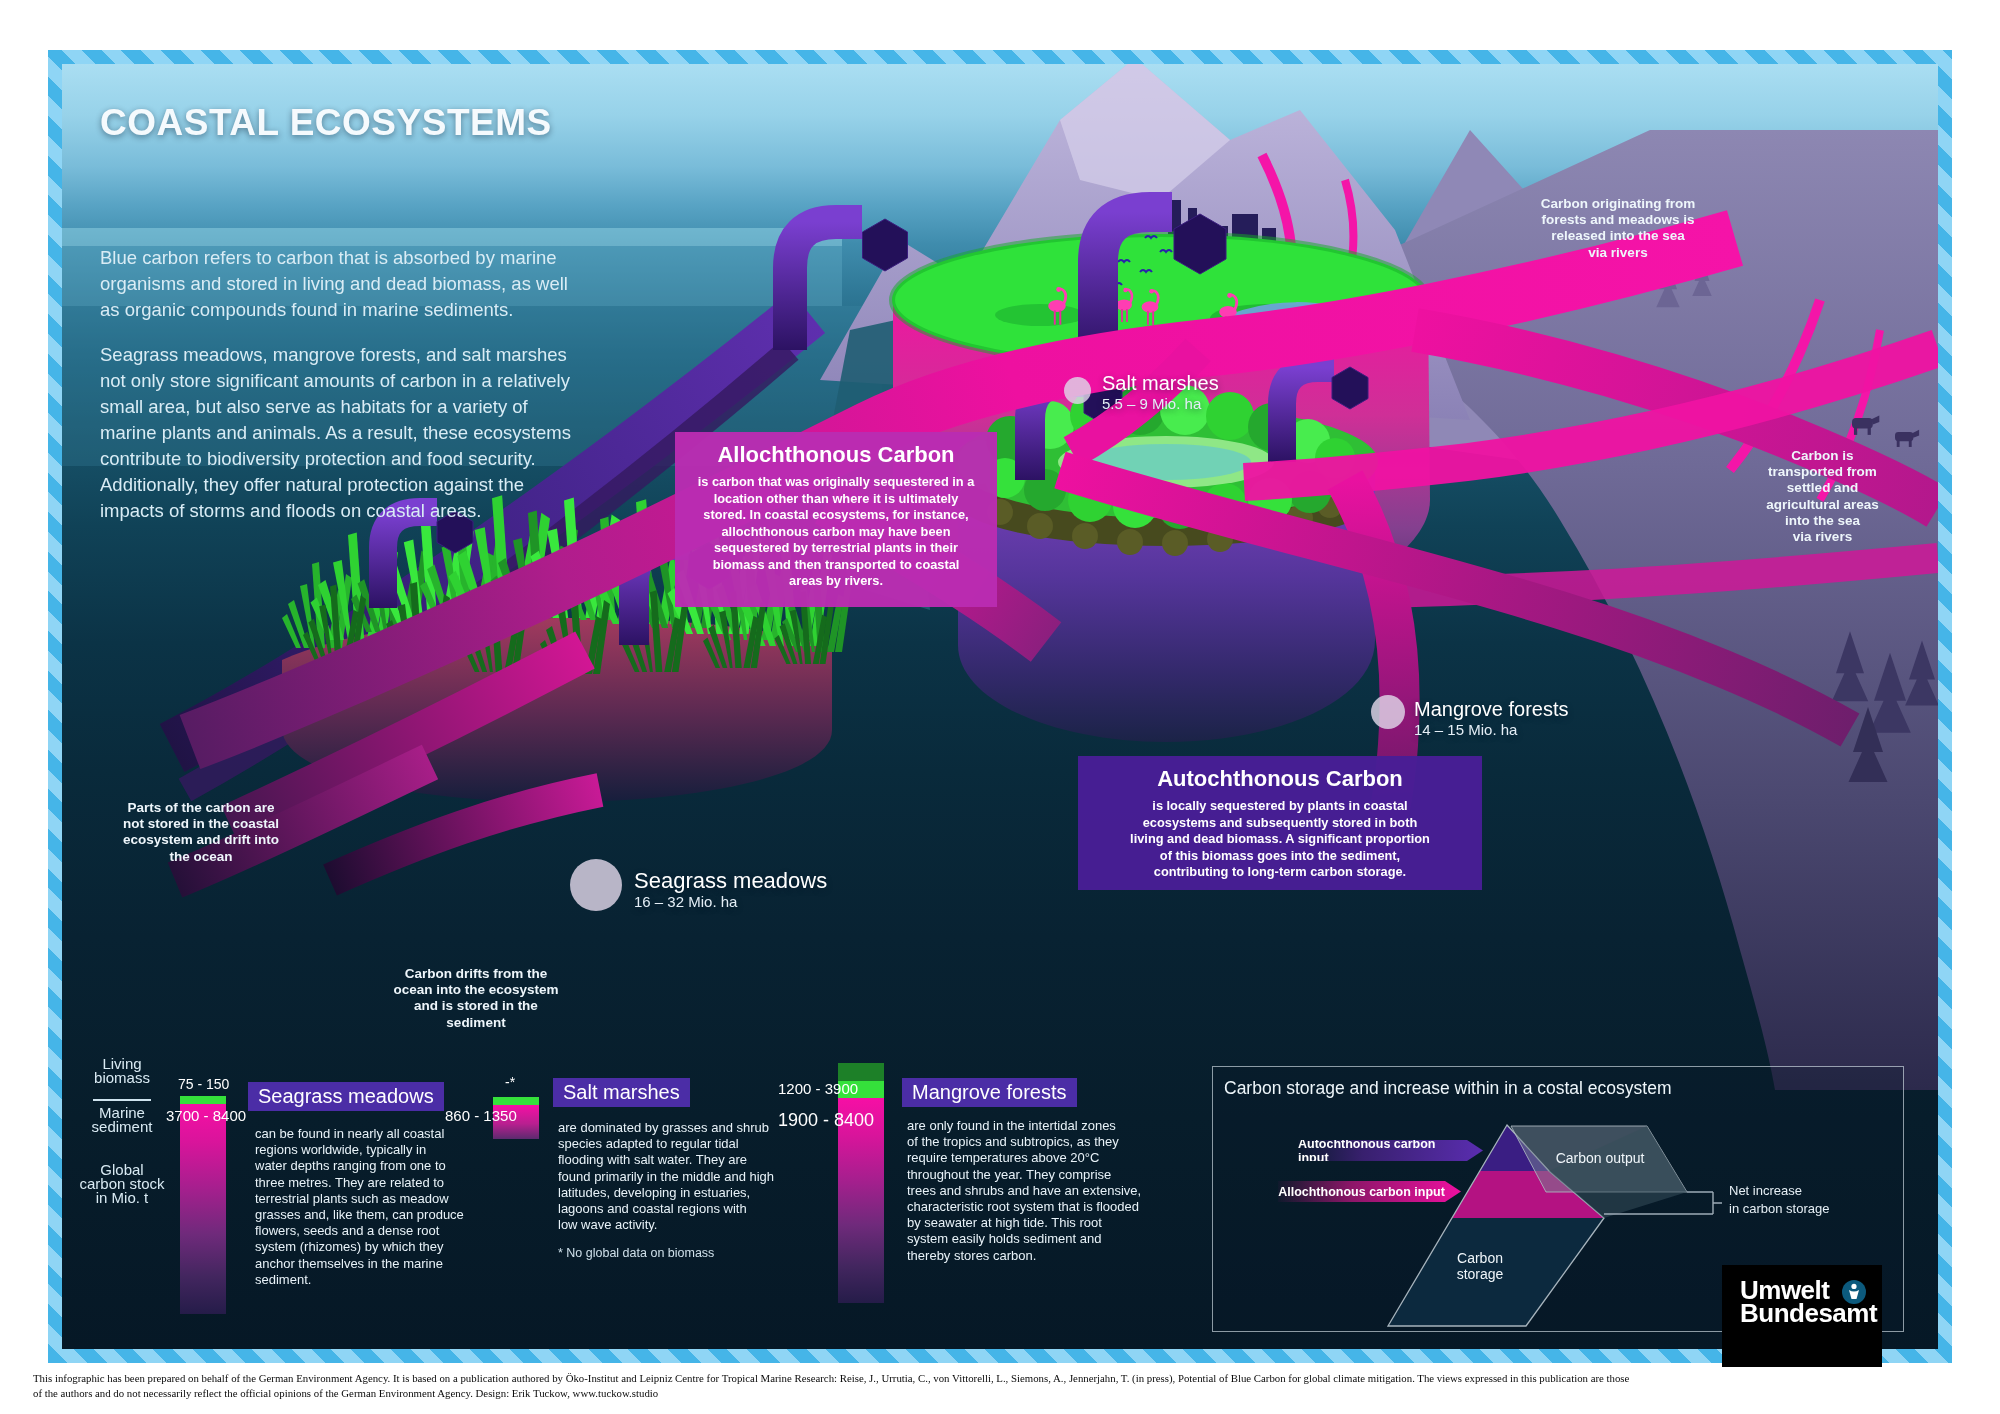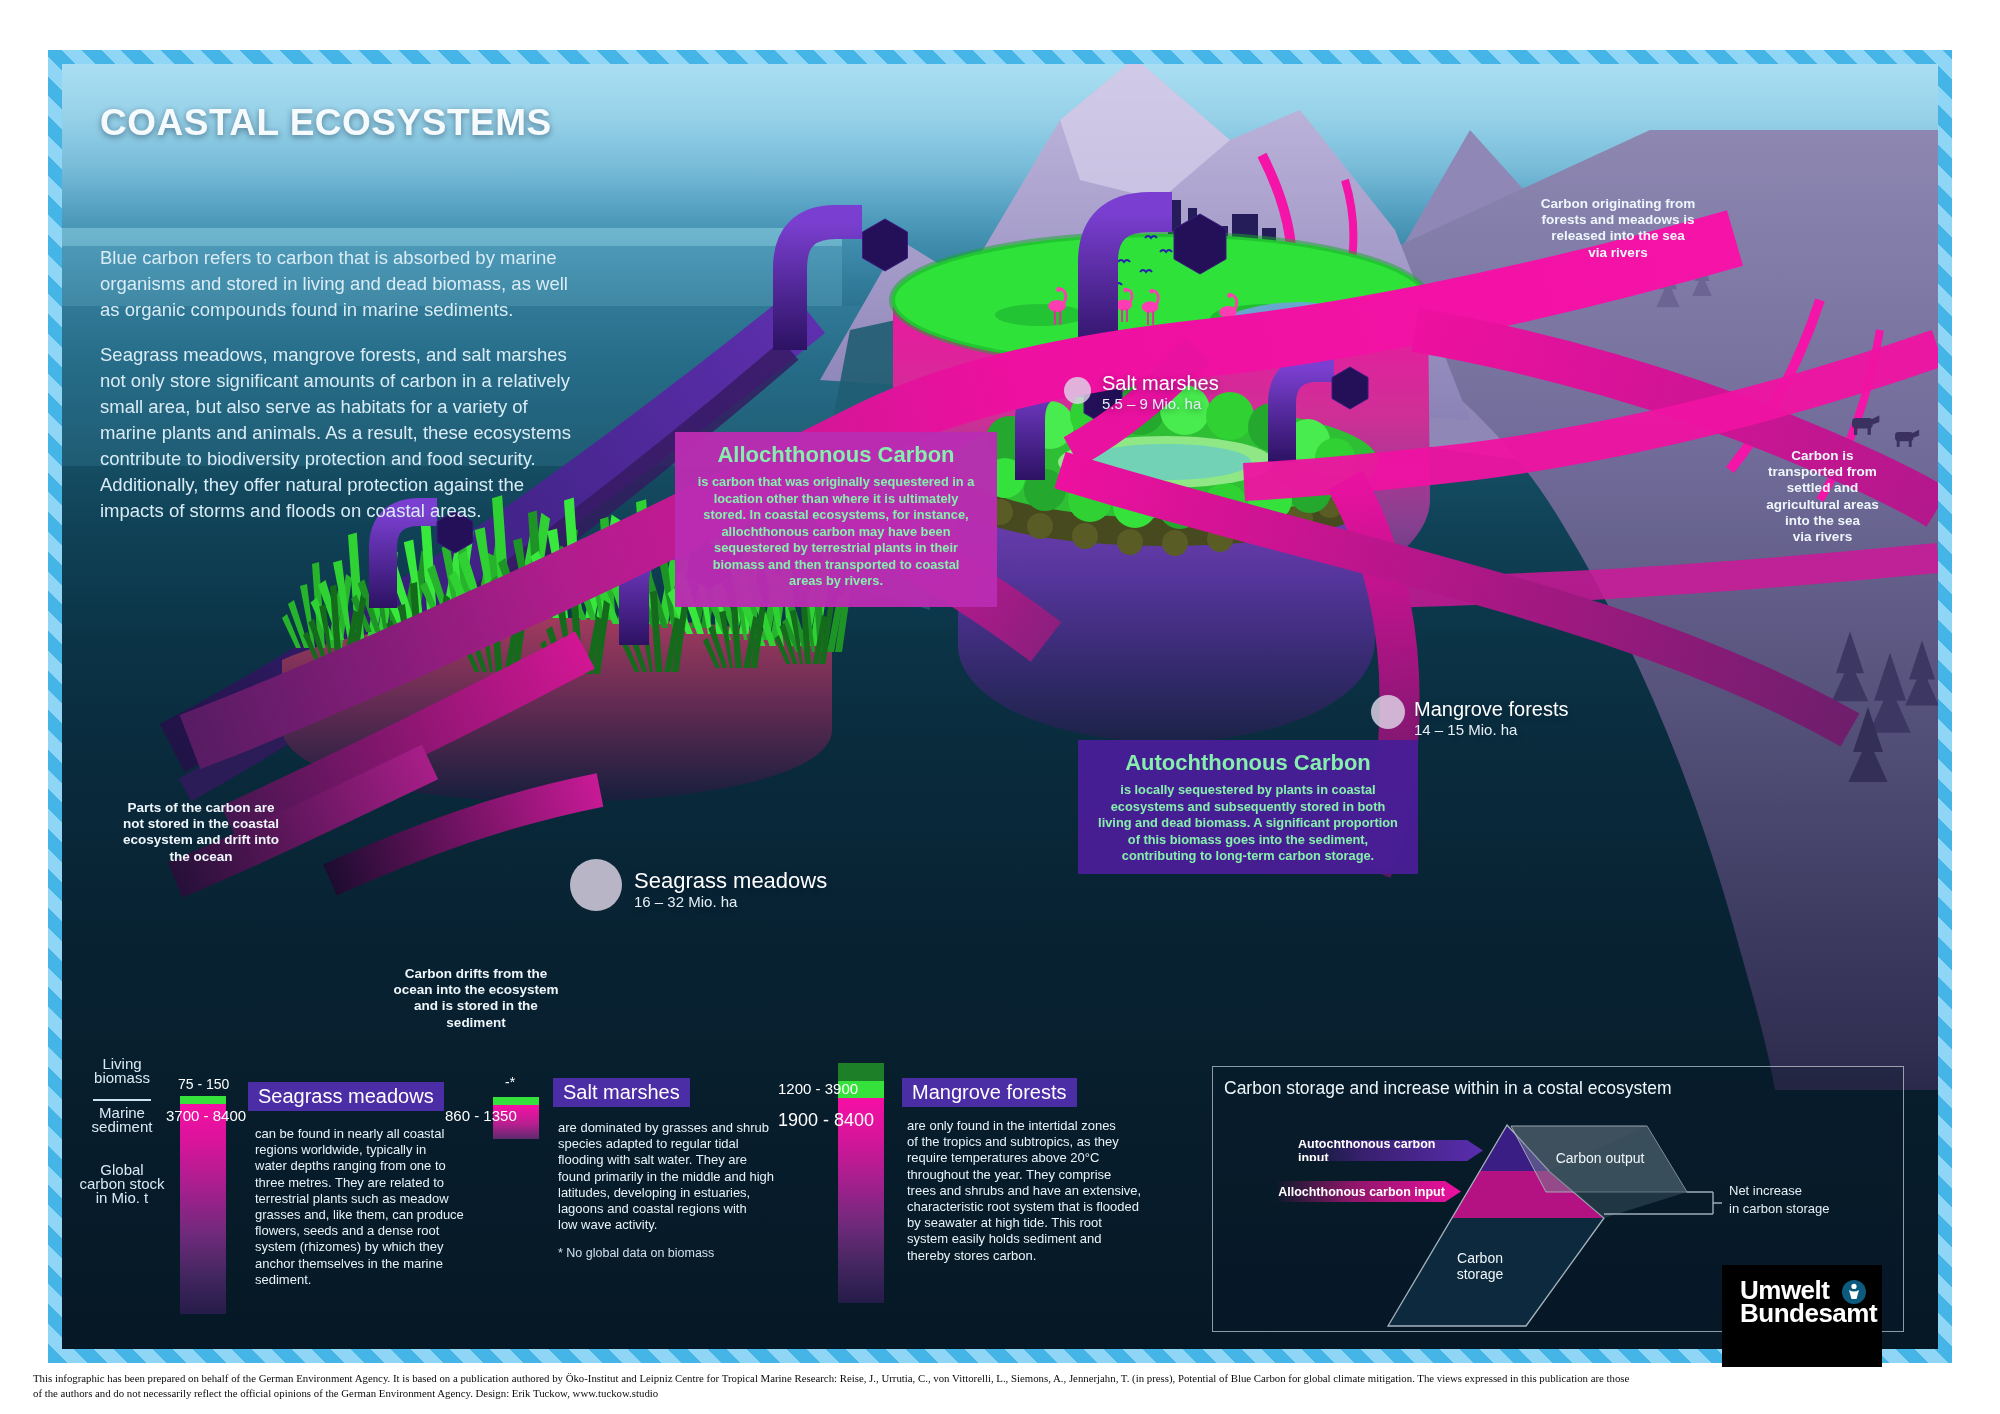--- a/index.html
+++ b/index.html
@@ -12,21 +12,21 @@
            #3f8cad 14%,#2e7795 18%,#1f637f 23%,#175269 29%,#104257 36%,#0b3346 45%,
            #092a3b 55%,#082232 68%,#071d2b 82%,#061826 100%)}
   .art{position:absolute;left:0;top:0;width:2000px;height:1414px;z-index:2;pointer-events:none}
   .txt{position:absolute;z-index:3;color:#eaf4fa}
   .pre{white-space:pre-line}
   .shadow{text-shadow:0 2px 6px rgba(0,20,40,.45)}
   .title1{font-size:37px;font-weight:800;letter-spacing:.5px;color:#f5fafd}
   .title2{font-size:37px;font-weight:300;letter-spacing:1px;color:#e9f3f8}
   .intro{font-size:18.5px;line-height:26px;color:#d9ecf5}
   .annot{font-size:13.5px;font-weight:700;line-height:16.2px;text-align:center;color:#eef6fb}
-  .callout{z-index:3;text-align:center;color:#86efac}
+  .callout{z-index:3;text-align:center;color:#ffffff}
   .callout h3{margin:10px 0 6px 0;font-size:22px;font-weight:700}
   .callout p{margin:0;font-size:12.8px;font-weight:600;line-height:16.5px}
   .box-alloch{background:rgba(186,44,178,.97)}
   .box-autoch{background:rgba(72,30,150,.97)}
   .dot{position:absolute;z-index:3;border-radius:50%;background:rgba(223,214,232,.82)}
   .eco-name{font-size:20px;font-weight:400;color:#fff}
   .eco-val{font-size:15px;color:#e4eef6}
   .legend-lab{font-size:15px;line-height:14px;text-align:center;color:#d9eaf3}
   .divider{position:absolute;z-index:3;border-top:2px solid #cfe3ee;width:58px}
   .bar{position:absolute;z-index:3;width:46px}
@@ -395,21 +395,21 @@
   <div class="txt callout box-alloch" style="left:675px;top:432px;width:322px;height:175px">
     <h3>Allochthonous Carbon</h3>
     <p class="pre">is carbon that was originally sequestered in a
 location other than where it is ultimately
 stored. In coastal ecosystems, for instance,
 allochthonous carbon may have been
 sequestered by terrestrial plants in their
 biomass and then transported to coastal
 areas by rivers.</p>
   </div>
-  <div class="txt callout box-autoch" style="left:1078px;top:740px;width:340px;height:134px">
+  <div class="txt callout box-autoch" style="left:1078px;top:756px;width:404px;height:134px">
     <h3>Autochthonous Carbon</h3>
     <p class="pre">is locally sequestered by plants in coastal
 ecosystems and subsequently stored in both
 living and dead biomass. A significant proportion
 of this biomass goes into the sediment,
 contributing to long-term carbon storage.</p>
   </div>
 
   <div class="dot" style="left:1064px;top:377px;width:27px;height:27px"></div>
   <div class="txt eco-name shadow" style="left:1102px;top:372px">Salt marshes</div>

